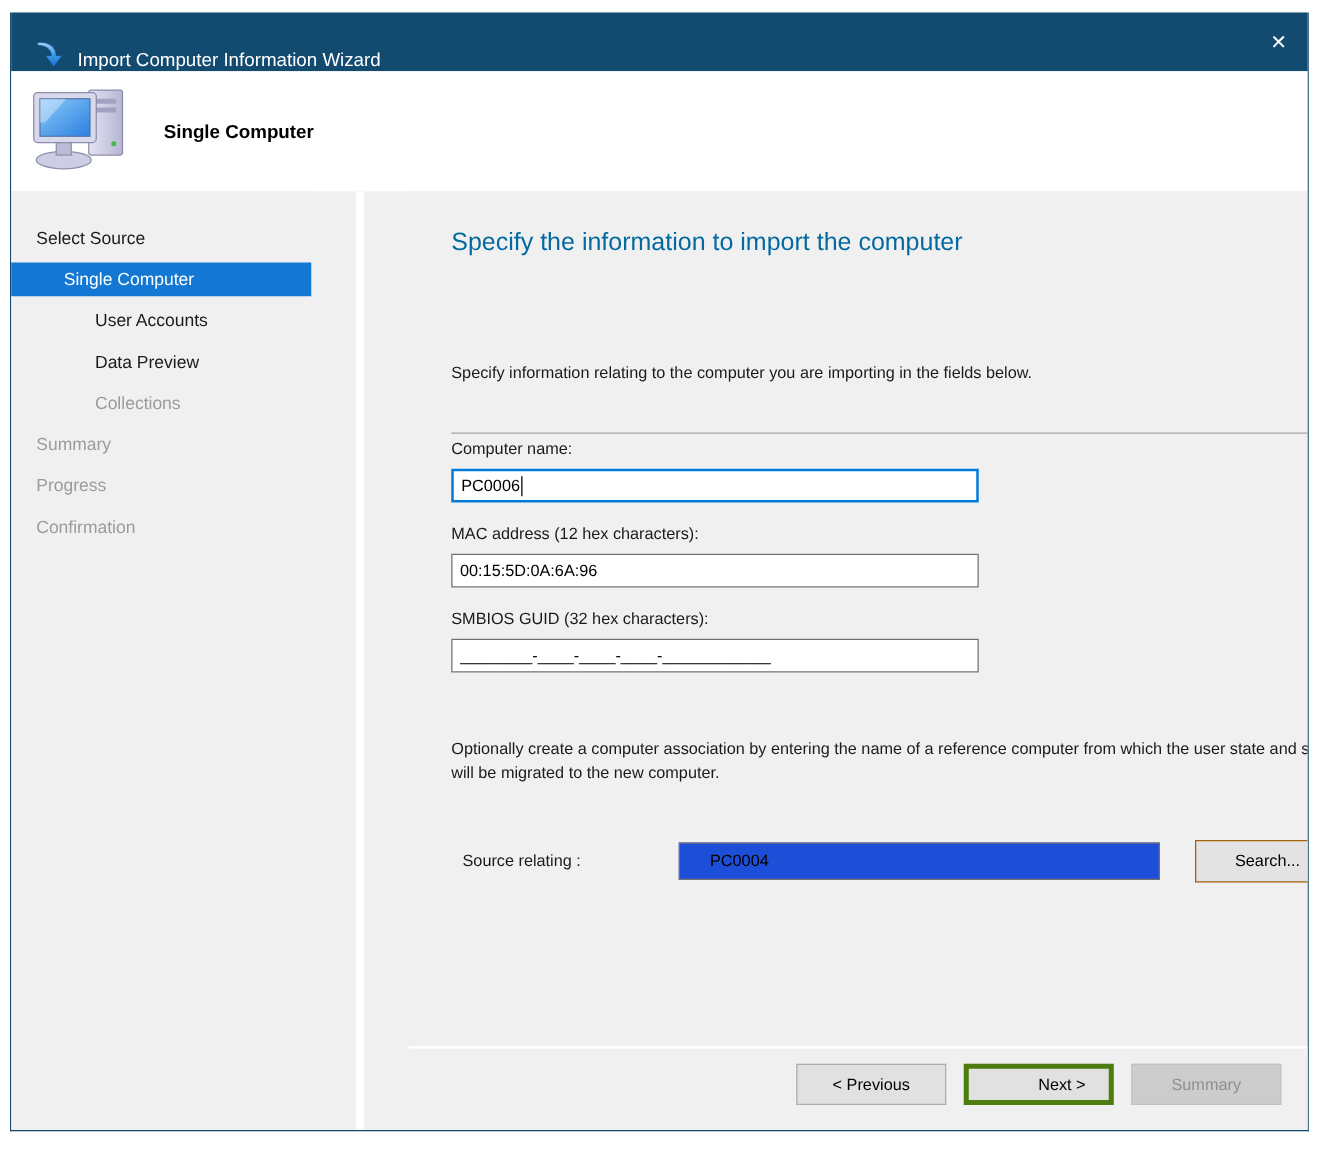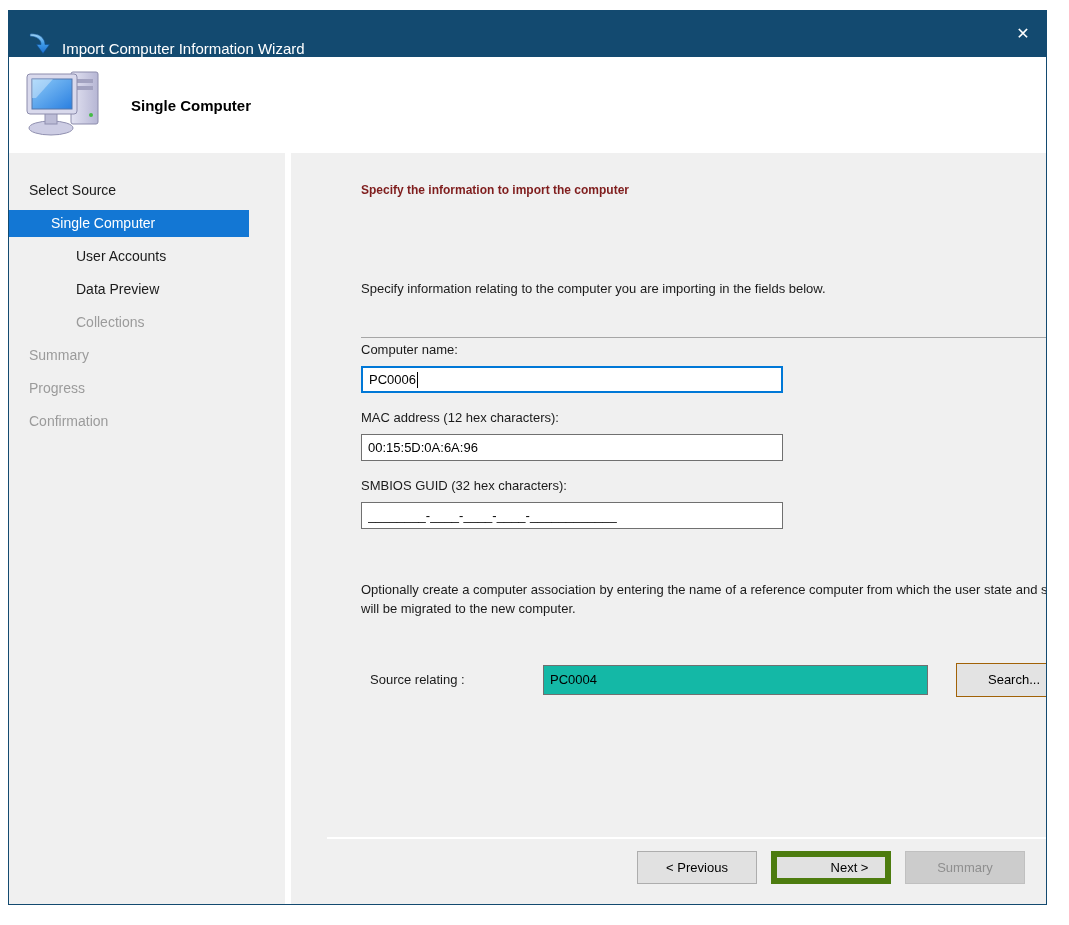--- a/index.html
+++ b/index.html
@@ -33,53 +33,53 @@
   .nav-item.ind0 { padding-left: 20px; }
   .nav-item.ind1 { padding-left: 42px; }
   .nav-item.ind2 { padding-left: 67px; }
   .nav-item.selected { background: #1377d4; color: #ffffff; }
   .nav-item.disabled { color: #9b9b9b; }
   .gutter { flex: none; width: 6px; background: #ffffff; }
 
   .content-col { flex: 1; display: flex; flex-direction: column; background: #f0f0f0; min-width: 0; }
   .main { flex: 1; padding: 30px 30px 0 34px; overflow: hidden; }
 
-  .page-heading { font-size: 12px; font-weight: 700; color: #7f1d1d; }
+  .page-heading { font-size: 20px; font-weight: 400; color: #0369a1; }
   .intro-text { font-size: 13px; margin-top: 84px; }
   .divider { width: 726px; border: none; border-top: 1px solid #a6a6a6; margin: 41px 0 0 0; }
 
   .field-label { font-size: 13px; margin: 16px 0 9px 0; }
   .field-label.first { margin-top: 4px; }
   .text-input, .text-field { display: block; width: 422px; height: 27px;
     border: 1px solid #707070; background: #ffffff; font-size: 13px;
     font-family: "Liberation Sans", "DejaVu Sans", sans-serif;
     padding: 0 6px; margin-bottom: 17px; color: #000; }
   .text-field { display: flex; align-items: center; }
   .text-field.focused { border: 2px solid #0078d7; }
   .caret { display: inline-block; width: 1px; height: 16px; background: #000; margin-left: 1px; }
 
   .assoc-note { font-size: 13px; width: 742px; line-height: 1.45; margin-top: 52px; }
 
   .source-row { margin-top: 44px; display: flex; align-items: center; }
   .source-label { font-size: 13px; width: 182px; padding-left: 9px; flex: none; }
   .source-input { width: 385px; height: 30px; border: 1px solid #707070;
-    background: #14b8a6; font-size: 13px; padding: 0 6px;
+    background: #1d4ed8; font-size: 13px; padding: 0 24px;
     font-family: "Liberation Sans", "DejaVu Sans", sans-serif; flex: none; }
   .search-btn { margin-left: 28px; width: 116px; height: 34px; background: #e3e3e3;
     border: 1px solid #a16207; font-size: 13px; color: #000; flex: none;
     font-family: "Liberation Sans", "DejaVu Sans", sans-serif; }
 
   
   .footer-sep { flex: none; height: 2px; background: #ffffff; }
   .footer { flex: none; height: 65px; display: flex; justify-content: flex-end;
     align-items: flex-start; padding: 12px 21px 0 0; gap: 14px; background: #f0f0f0; }
   .wiz-btn { width: 120px; height: 33px; font-size: 13px; color: #000;
     background: #e1e1e1; border: 1px solid #adadad;
     font-family: "Liberation Sans", "DejaVu Sans", sans-serif; }
-  .wiz-btn.default { border: 6px solid #4d7c0f; padding-left: 37px; }
+  .wiz-btn.default { border: 4px solid #4d7c0f; padding-left: 37px; }
   .wiz-btn:disabled { background: #cccccc; border-color: #c0c0c0; color: #8f8f8f; }
 </style>
 </head>
 <body>
 
 <div class="window">
 
   <div class="titlebar">
     <span class="titlebar-icon">
       <svg viewBox="0 0 26 26" width="26" height="26">

